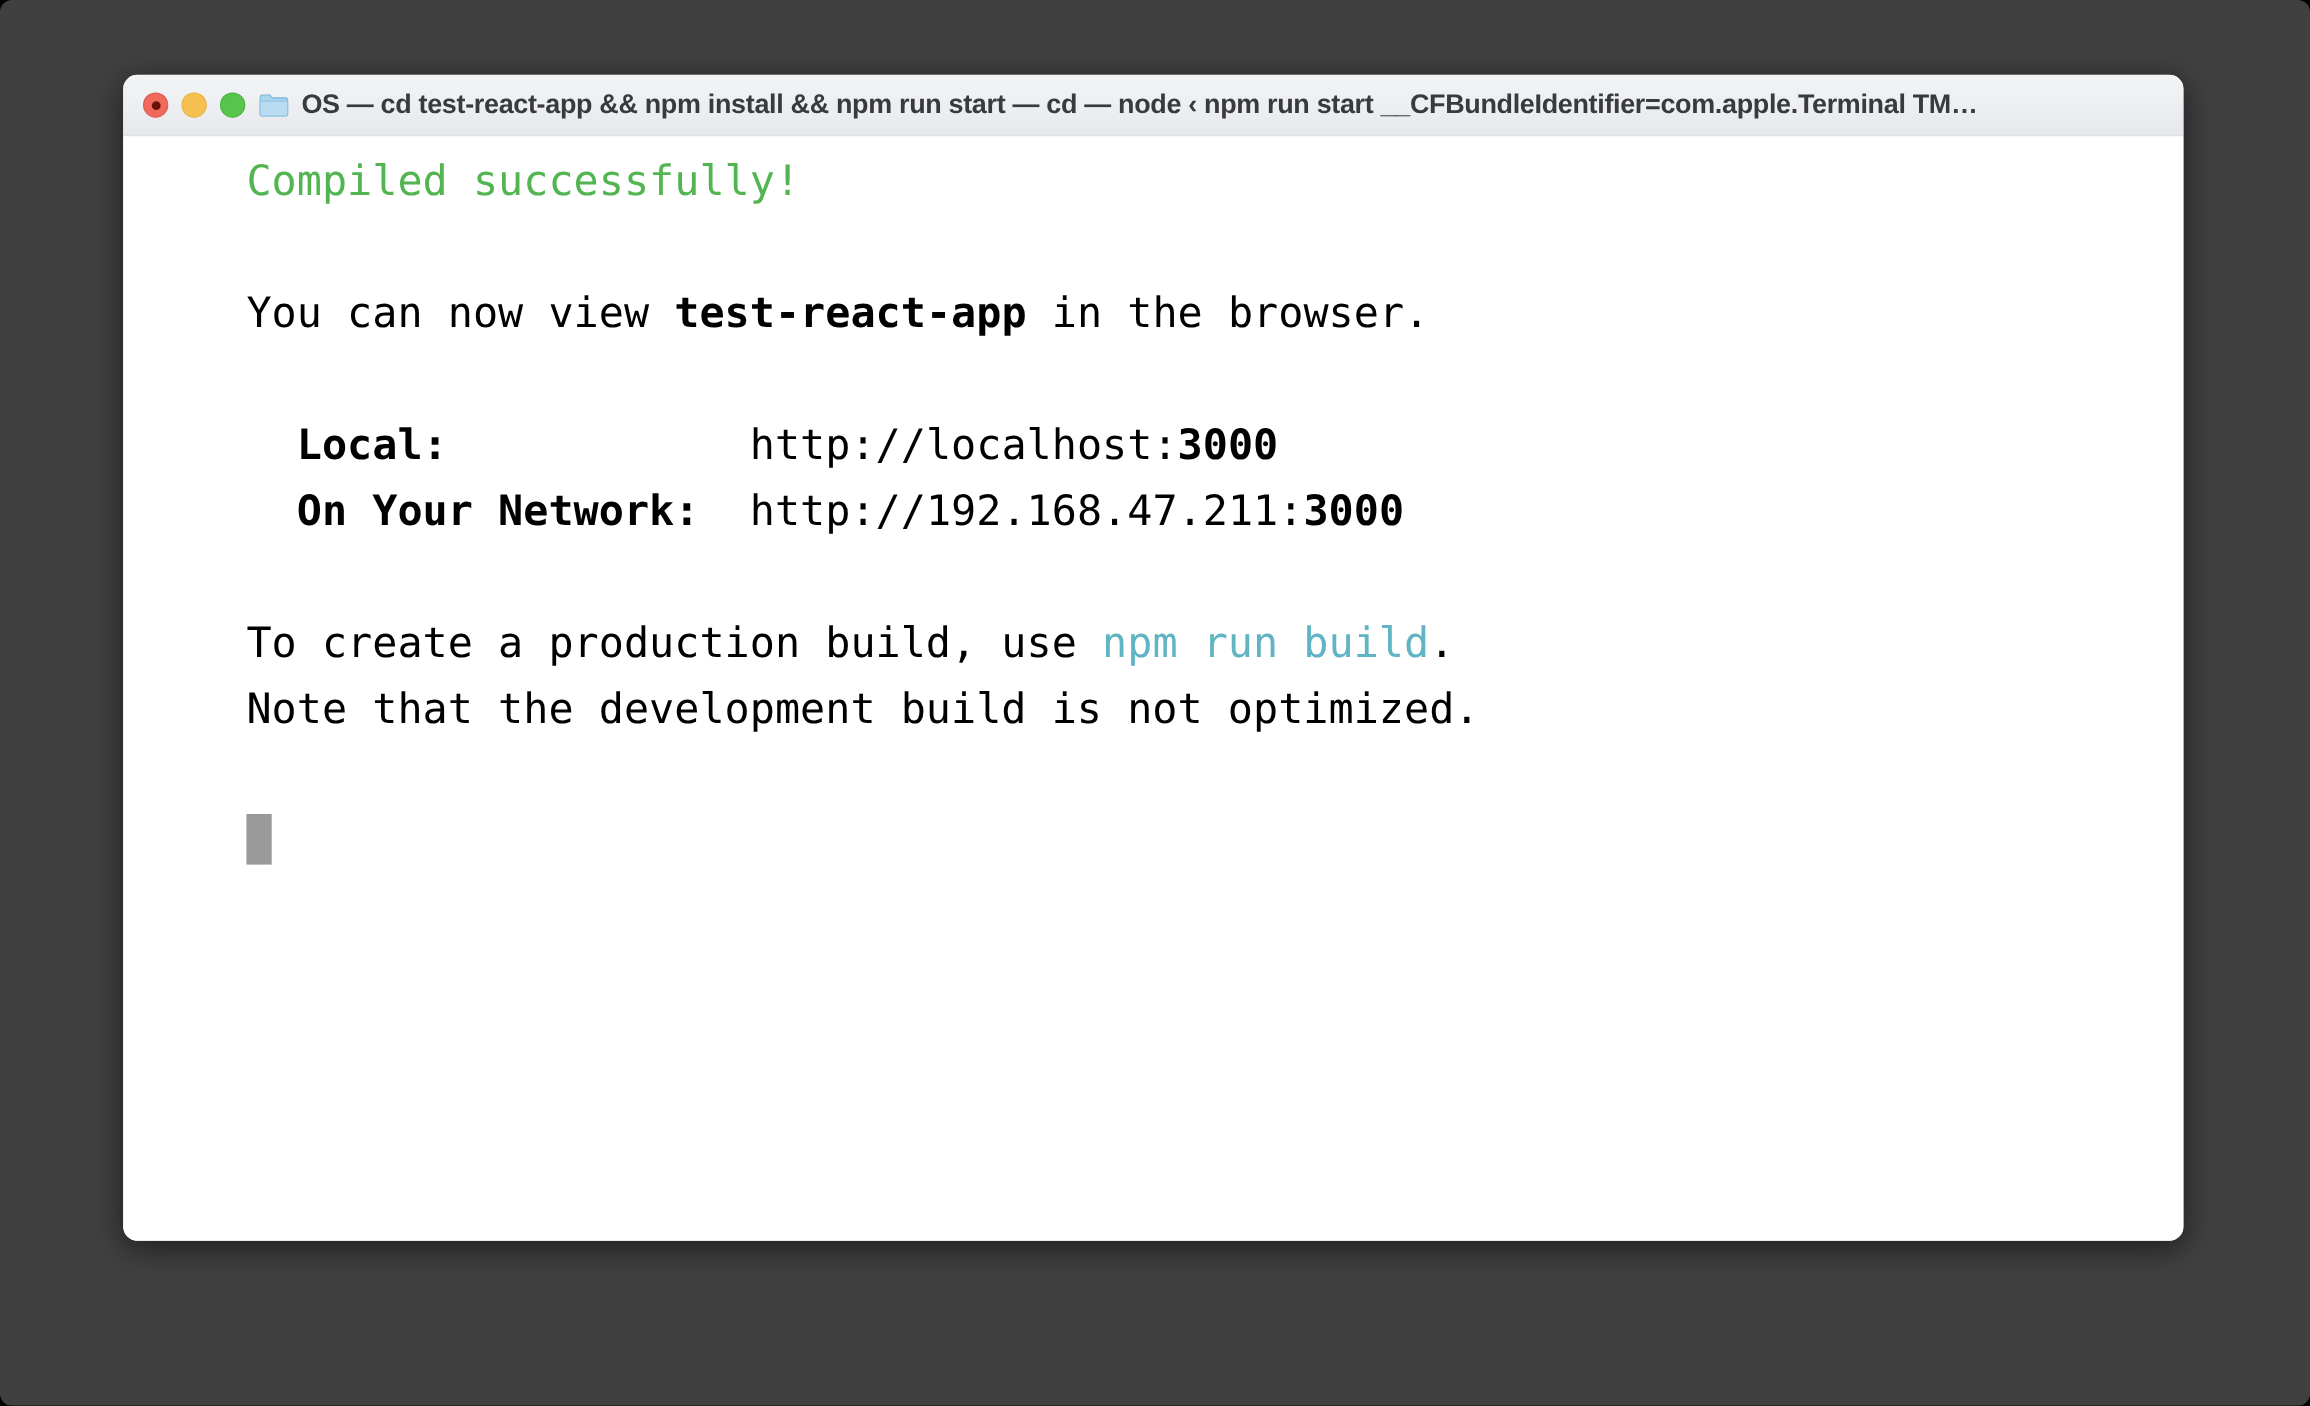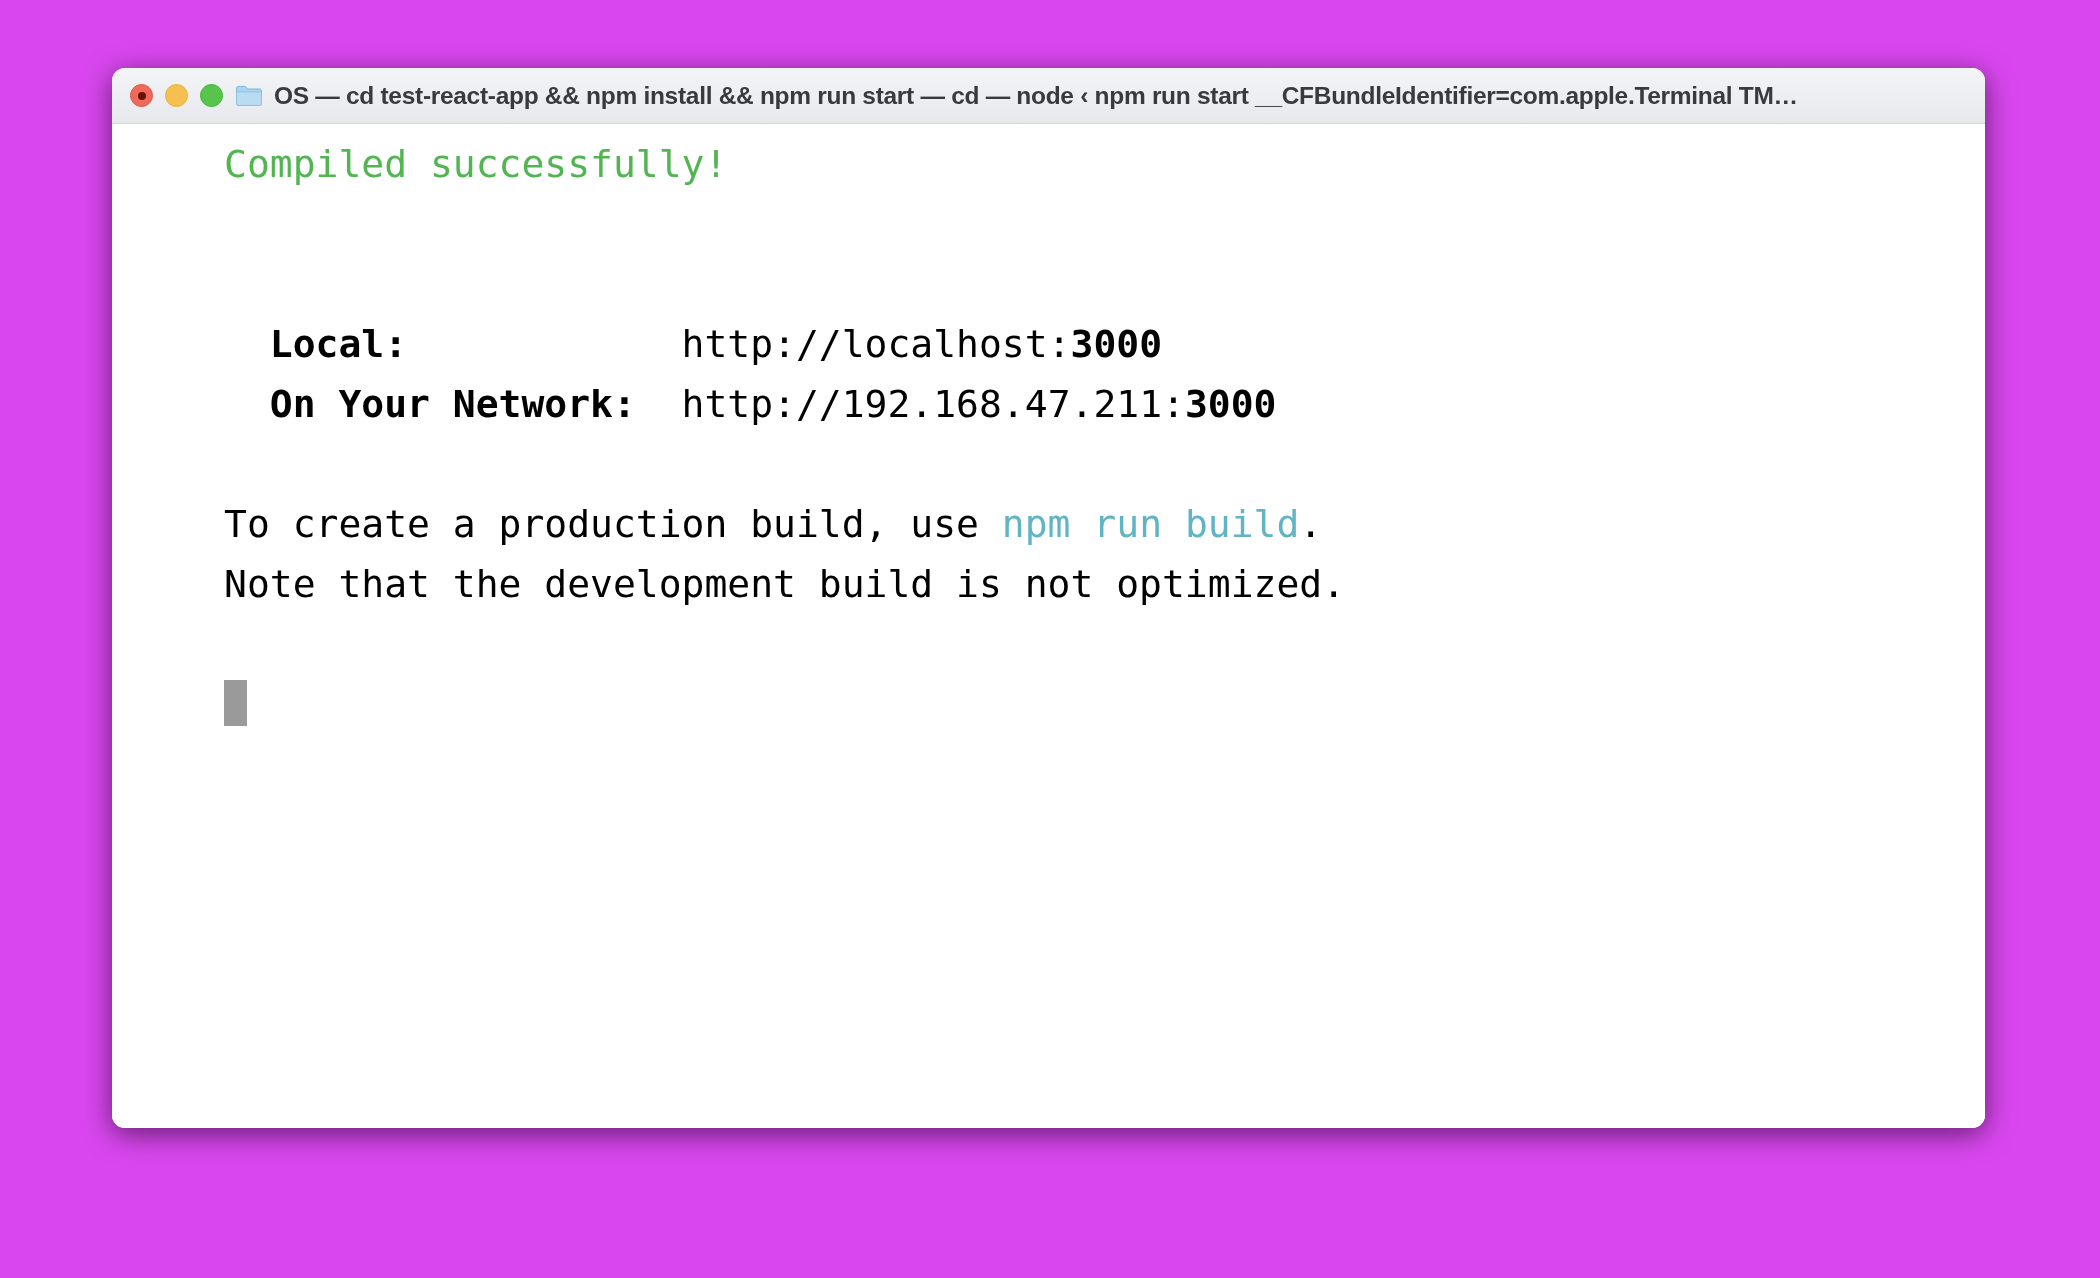--- a/index.html
+++ b/index.html
@@ -11,21 +11,22 @@
     overflow: hidden;
   }
   body {
     font-family: "Liberation Sans", sans-serif;
   }
 
   #screen {
     position: relative;
     width: 2100px;
     height: 1278px;
-    background: #d946ef;
+    background: #404040;
+    border-radius: 11px;
   }
 
   
   #terminal-window {
     position: absolute;
     left: 112px;
     top: 68px;
     width: 1873px;
     height: 1060px;
     background: #ffffff;
@@ -172,20 +173,21 @@
 
       <div id="title-text">OS — cd test-react-app &amp;&amp; npm install &amp;&amp; npm run start — cd — node ‹ npm run start __CFBundleIdentifier=com.apple.Terminal TM…</div>
     </div>
 
     <div id="terminal-body">
 
       <div class="term-line"><span class="t-green">Compiled successfully!</span></div>
 
       <div class="term-line blank"><span> </span></div>
 
+      <div class="term-line"><span>You can now view </span><span class="t-bold">test-react-app</span><span> in the browser.</span></div>
 
       <div class="term-line blank"><span> </span></div>
 
       <div class="term-line"><span class="t-bold">  Local:</span><span>            </span><span>http://localhost:</span><span class="t-bold">3000</span></div>
 
       <div class="term-line"><span class="t-bold">  On Your Network:</span><span>  </span><span>http://192.168.47.211:</span><span class="t-bold">3000</span></div>
 
       <div class="term-line blank"><span> </span></div>
 
       <div class="term-line"><span>To create a production build, use </span><span class="t-cyan">npm run build</span><span>.</span></div>

